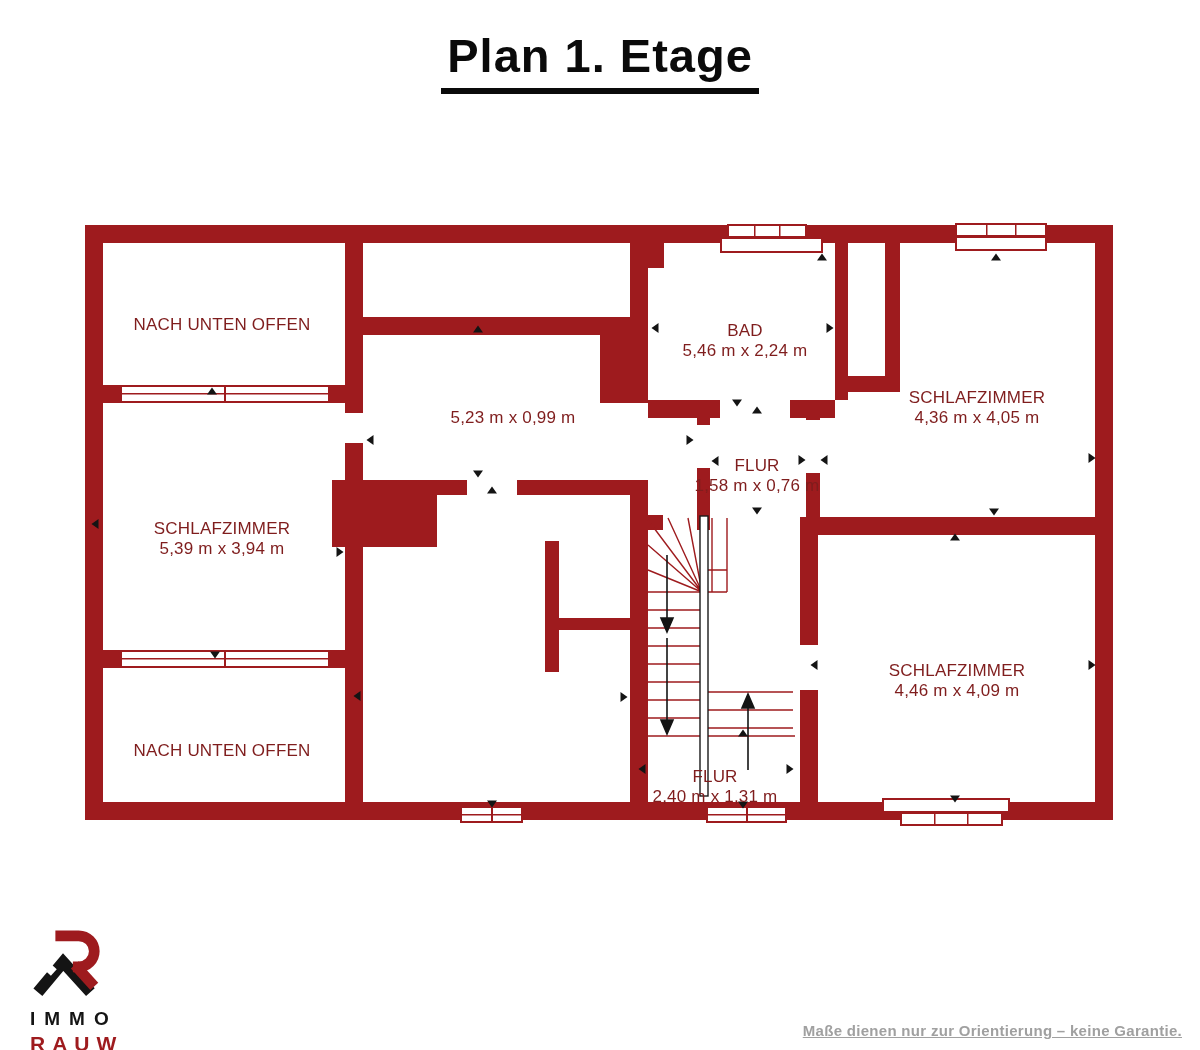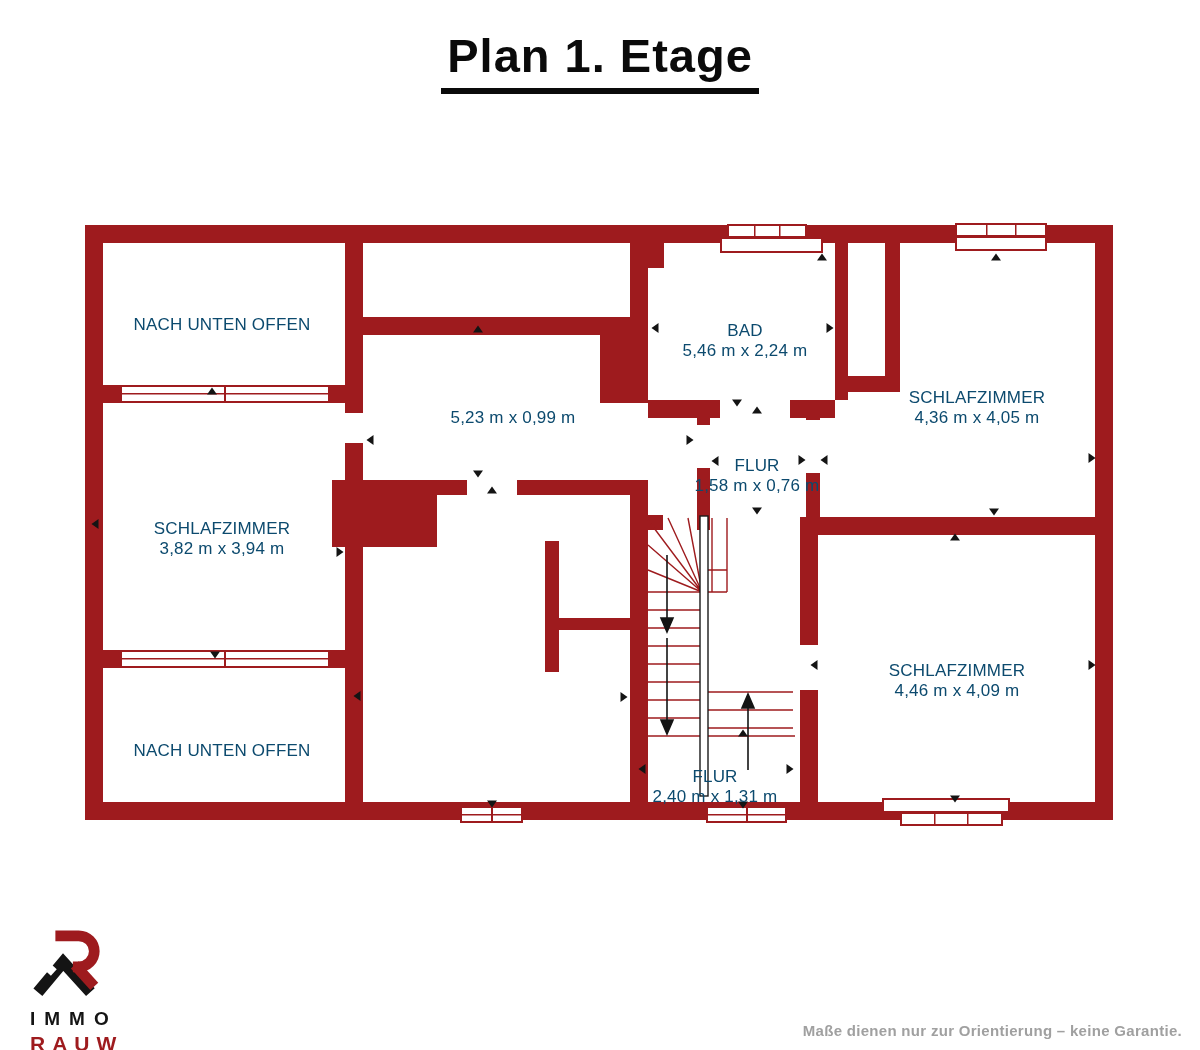--- a/index.html
+++ b/index.html
@@ -10,33 +10,33 @@
          letter-spacing:1px;border-bottom:6px solid #0a0a0a;padding:0 6px 5px 6px;}
   .plan{position:absolute;left:0;top:0;width:1200px;height:1050px;}
   .w{position:absolute;background:#9e1b1e;display:block;}
   .win{position:absolute;background:#fff;border:2px solid #9e1b1e;box-sizing:border-box;}
   .win.h{background:
       linear-gradient(#9e1b1e,#9e1b1e) center / 100% 1.5px no-repeat,
       linear-gradient(#9e1b1e,#9e1b1e) center / 2px 100% no-repeat,#fff;}
   .win.v3{background:
       linear-gradient(#9e1b1e,#9e1b1e) 33% 0 / 1.5px 100% no-repeat,
       linear-gradient(#9e1b1e,#9e1b1e) 67% 0 / 1.5px 100% no-repeat,#fff;}
-  .room{position:absolute;text-align:center;color:#0c4a6e;font-size:17px;
+  .room{position:absolute;text-align:center;color:#7f1d1d;font-size:17px;
         line-height:20px;letter-spacing:.2px;}
   .ar{position:absolute;width:0;height:0;transform:translate(-50%,-50%);}
   .ar.up{border-left:5px solid transparent;border-right:5px solid transparent;border-bottom:7px solid #141414;}
   .ar.down{border-left:5px solid transparent;border-right:5px solid transparent;border-top:7px solid #141414;}
   .ar.left{border-top:5px solid transparent;border-bottom:5px solid transparent;border-right:7px solid #141414;}
   .ar.right{border-top:5px solid transparent;border-bottom:5px solid transparent;border-left:7px solid #141414;}
   .stairs{position:absolute;left:630px;top:510px;}
   .footer-logo{position:absolute;left:30px;top:928px;width:150px;}
   .brand1{font-size:19px;font-weight:700;letter-spacing:9px;color:#141414;margin-top:6px;}
   .brand2{font-size:21px;font-weight:700;letter-spacing:7px;color:#9e1b1e;margin-top:2px;}
   .disclaimer{position:absolute;right:18px;top:1022px;font-size:15px;color:#a0a0a0;
-              font-weight:600;letter-spacing:.3px;}
+              font-weight:600;letter-spacing:.3px;text-decoration:underline;}
 </style>
 </head>
 <body>
 
 <div class="title-wrap">
   <span class="title">Plan 1. Etage</span>
 </div>
 
 <div class="plan">
 
@@ -137,21 +137,21 @@
   <b class="ar left" style="left:642px;top:769px"></b>
   <b class="ar right" style="left:790px;top:769px"></b>
   <b class="ar up" style="left:743px;top:733px"></b>
   <b class="ar down" style="left:743px;top:805px"></b>
 
   <div class="room" style="left:97px;top:315px;width:250px">
     <div>NACH UNTEN OFFEN</div>
   </div>
   <div class="room" style="left:97px;top:519px;width:250px">
     <div>SCHLAFZIMMER</div>
-    <div>3,82 m x 3,94 m</div>
+    <div>5,39 m x 3,94 m</div>
   </div>
   <div class="room" style="left:97px;top:741px;width:250px">
     <div>NACH UNTEN OFFEN</div>
   </div>
   <div class="room" style="left:353px;top:408px;width:320px">
     <div>5,23 m x 0,99 m</div>
   </div>
   <div class="room" style="left:645px;top:321px;width:200px">
     <div>BAD</div>
     <div>5,46 m x 2,24 m</div>

